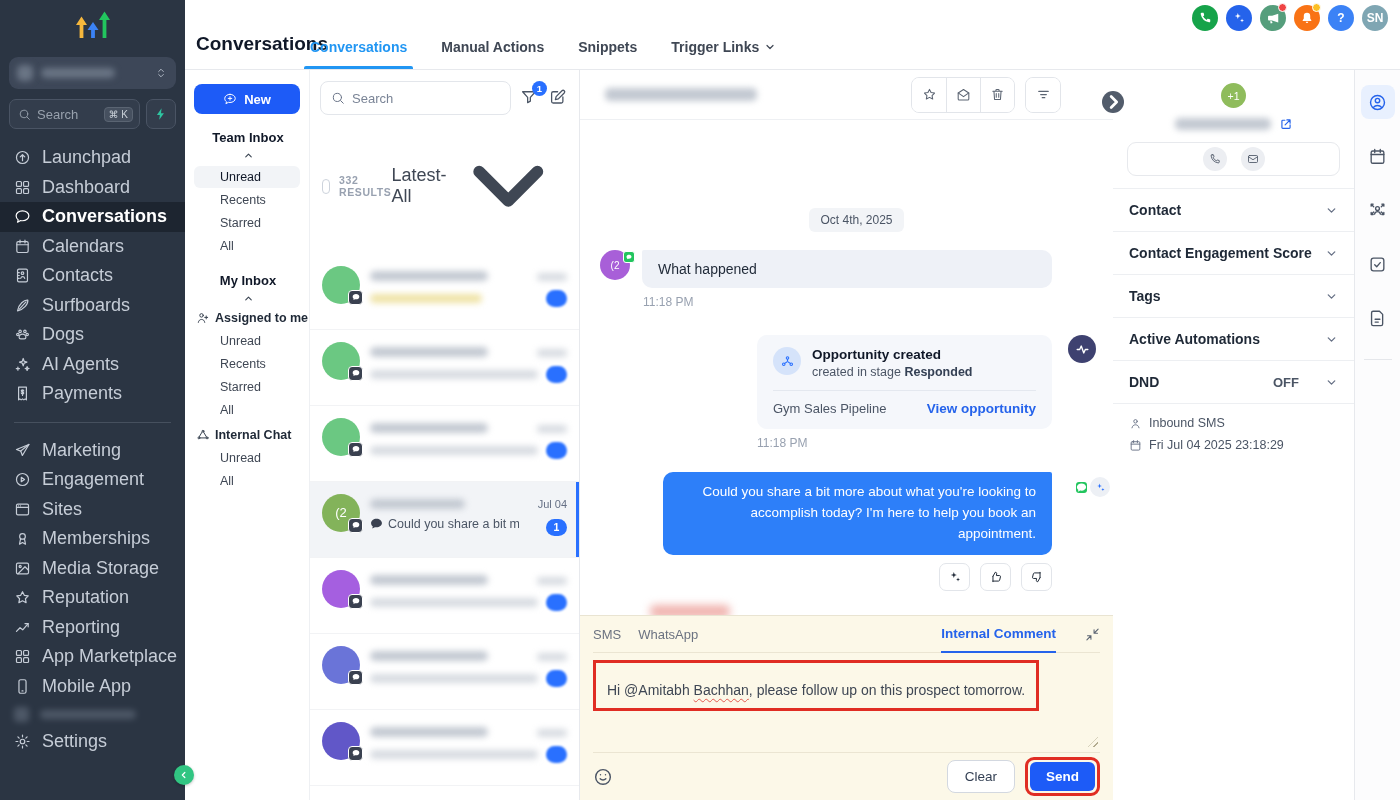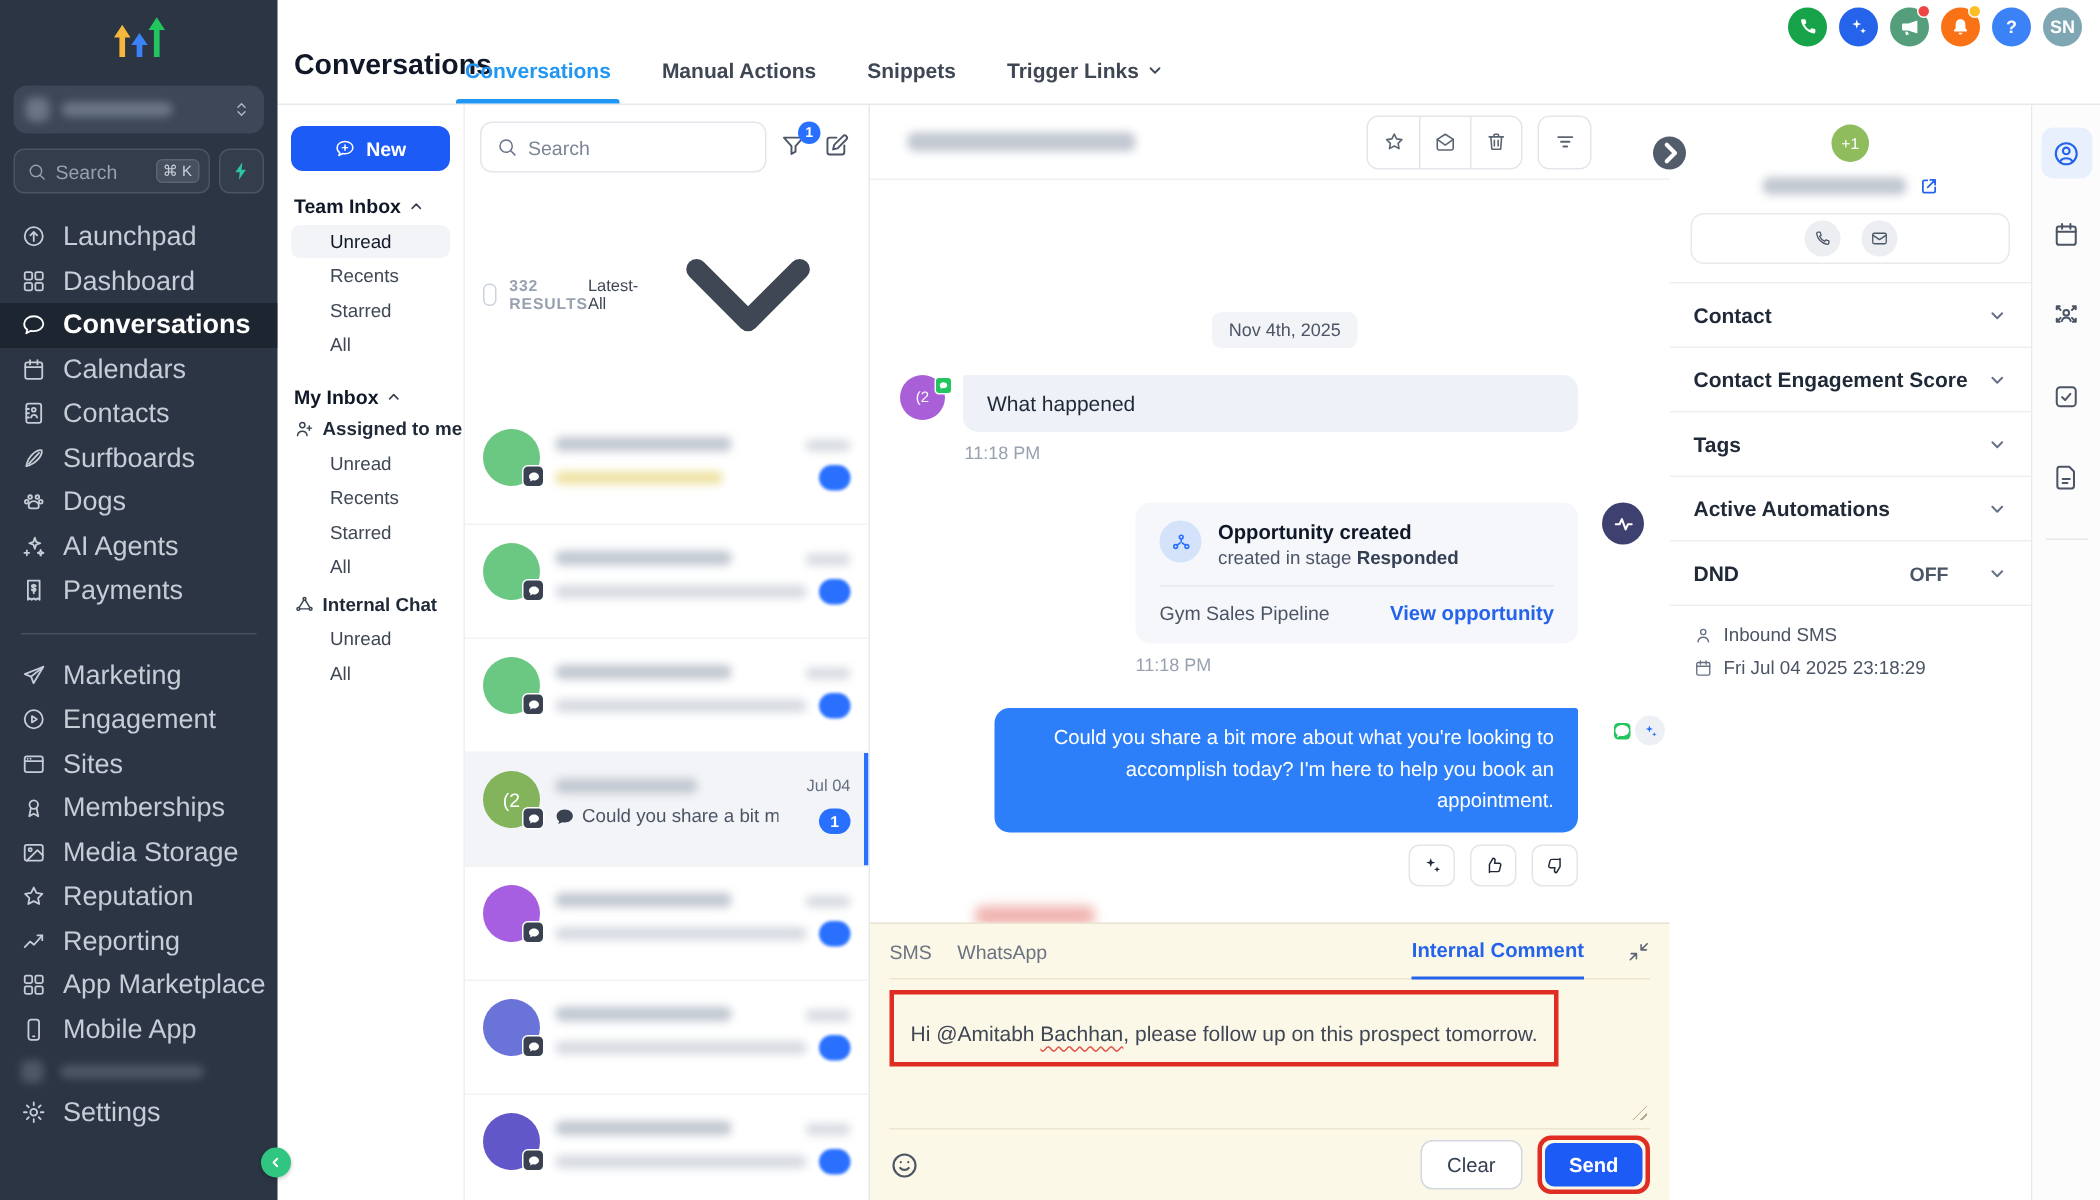--- a/index.html
+++ b/index.html
@@ -56,21 +56,21 @@
 
   .content { flex:1; display:flex; min-height:0; }
 
   
   .conv-nav { width:125px; flex-shrink:0; border-right:1px solid #EEF0F3; padding:14px 9px 0; }
   .new-btn { width:100%; height:30px; background:#1D5BF7; color:#fff; border:none;
     border-radius:8px; font-size:13px; font-weight:bold; display:flex; align-items:center;
     justify-content:center; gap:7px; cursor:pointer; font-family:inherit; }
   .new-btn svg { width:14px; height:14px; }
   .cn-header { display:flex; align-items:center; gap:5px; font-size:13px; font-weight:bold;
-    color:#101828; margin:16px 0 5px 2px; cursor:pointer; }
+    color:#101828; margin:16px 0 5px 2px; cursor:pointer;flex-direction:column; }
   .cn-header .chev { width:11px; height:11px; color:#384250; }
   .cn-lead { display:flex; align-items:center; gap:5px; font-size:12.5px; font-weight:bold;
     color:#1F2937; margin:7px 0 5px 2px; cursor:pointer; white-space:nowrap; }
   .cn-lead .ic { width:14px; height:14px; color:#384250; flex-shrink:0; }
   .cn-item { font-size:12.5px; color:#3F4754; padding:4px 8px 4px 26px; border-radius:6px;
     margin-bottom:1px; cursor:pointer; }
   .cn-item.selected { background:#F2F4F7; color:#101828; }
 
   
   .conv-list { width:270px; flex-shrink:0; border-right:1px solid #E7E9ED; display:flex;
@@ -81,21 +81,21 @@
     display:flex; align-items:center; gap:7px; padding:0 10px; color:#667085; }
   .cl-search svg { width:14px; height:14px; }
   .cl-search .ph { font-size:13px; color:#7A8496; }
   .tool-ic { width:20px; height:20px; color:#4B5565; position:relative; cursor:pointer; flex-shrink:0; }
   .tool-ic .badge { position:absolute; top:-7px; right:-7px; min-width:15px; height:15px;
     background:#2970FF; color:#fff; border-radius:8px; font-size:9.5px; font-weight:bold;
     display:flex; align-items:center; justify-content:center; padding:0 4px; }
   .cl-results-row { display:flex; align-items:center; margin:13px 2px 9px; }
   .cl-check { width:15px; height:15px; border:1.5px solid #CDD3DC; border-radius:4px; cursor:pointer; }
   .cl-results { font-size:10.5px; letter-spacing:.6px; color:#98A1B0; font-weight:bold; margin-left:9px; }
-  .cl-sort { margin-left:auto; font-size:11px; color:#3F4754; display:flex; align-items:center;
+  .cl-sort { margin-left:auto; font-size:18px; color:#3F4754; display:flex; align-items:center;
     gap:4px; cursor:pointer; }
   .cl-sort svg { width:11px; height:11px; }
   .cl-rows { flex:1; overflow:hidden; }
   .conv-row { height:76px; padding:12px 12px 0 12px; border-bottom:1px solid #F2F3F5;
     display:flex; gap:10px; cursor:pointer; position:relative; }
   .conv-row.selected { background:#F2F4F7; box-shadow:inset -3px 0 0 #2970FF; }
   .cr-avatar { width:38px; height:38px; border-radius:50%; flex-shrink:0; position:relative;
     color:#fff; font-size:13px; display:flex; align-items:center; justify-content:center; }
   .cr-avatar .mini { position:absolute; right:-3px; bottom:-1px; width:15px; height:15px;
     border-radius:4px; background:#3A4150; border:1.5px solid #fff; color:#fff;
@@ -811,21 +811,21 @@
                       <path d="M4.5 7h15M7.5 12h9M10 17h4"></path>
                     </svg>
                   </span>
                 </span>
             </div>
           </div>
         </div>
 
         <div class="messages">
           <div class="date-chip-row">
-            <span class="date-chip">Nov 4th, 2025</span>
+            <span class="date-chip">Oct 4th, 2025</span>
           </div>
 
           <div class="msg-in">
             <div class="msg-avatar">
               <span>(2</span>
               <span class="mini">
                   <span class="ic">
                     <svg viewBox="0 0 24 24" fill="currentColor">
                       <path d="M12 3c5.5 0 10 3.5 10 8s-4.5 8-10 8c-1 0-2-.1-2.9-.3L4 21l1.2-3.6C3 15.9 2 13.6 2 11c0-4.5 4.5-8 10-8z"></path>
                     </svg>

